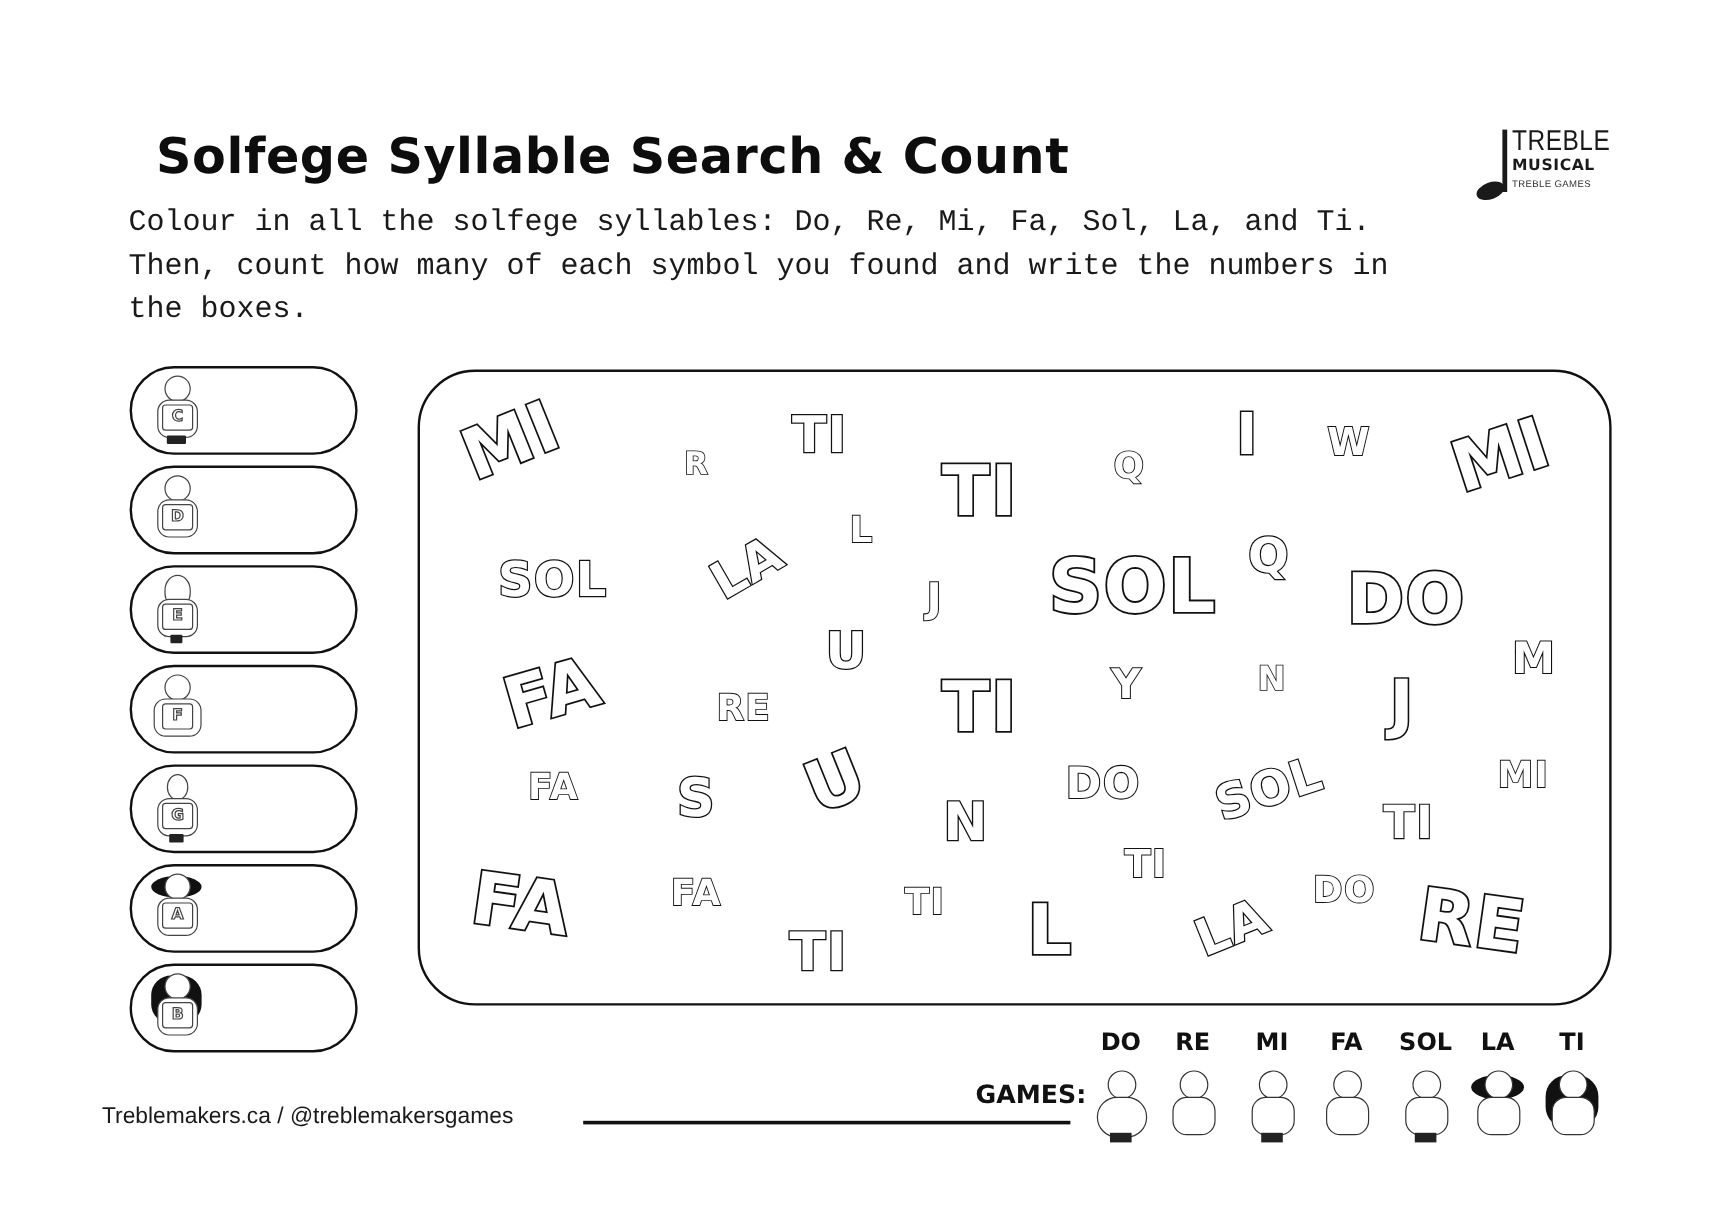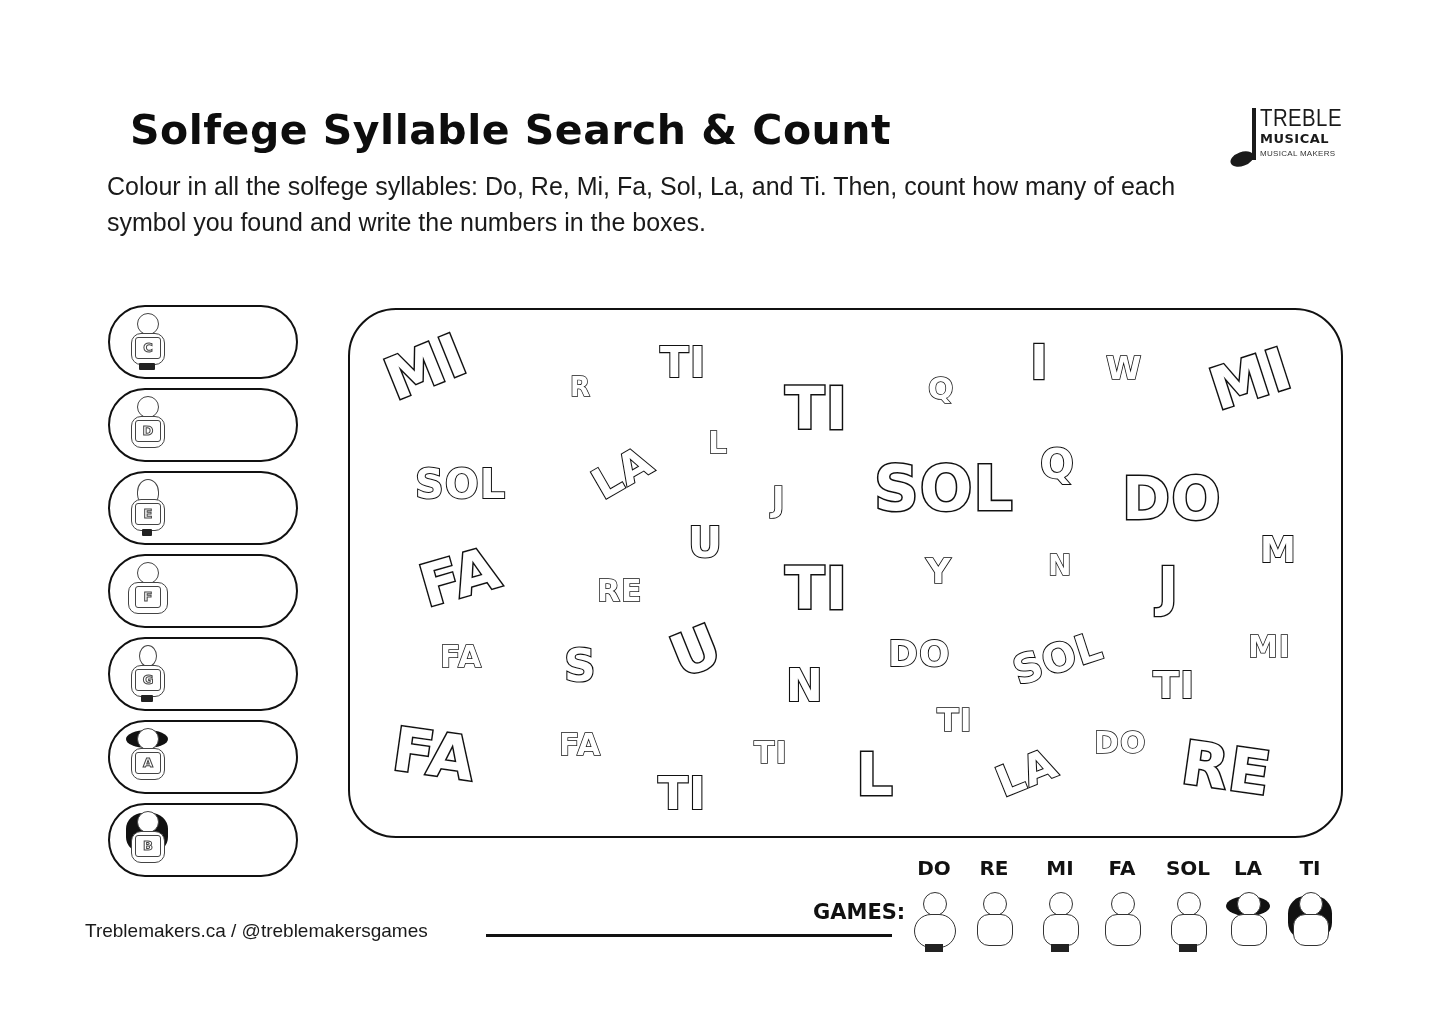--- a/index.html
+++ b/index.html
@@ -1,18 +1,18 @@
 <!DOCTYPE html>
 <html><head>
 <meta charset="utf-8">
 <style>
   html, body { margin: 0; padding: 0; background: #ffffff; }
   body { width: 1445px; height: 1022px; position: relative; overflow: hidden; font-family: "DejaVu Sans", sans-serif; color: #111; }
   .title { position: absolute; left: 130px; top: 106px; font-family: "DejaVu Sans", sans-serif; font-weight: 900; font-size: 41px; letter-spacing: 0.5px; color: #0d0d0d; white-space: nowrap; }
-  .instructions { position: absolute; left: 107px; top: 168px; width: 1080px; font-family: Liberation Sans, sans-serif; font-size: 25px; line-height: 36px; color: #1a1a1a; }
+  .instructions { position: absolute; left: 107px; top: 168px; width: 1080px; font-family: Liberation Mono, monospace; font-size: 25px; line-height: 36px; color: #1a1a1a; }
   .logo { position: absolute; left: 1228px; top: 104px; width: 120px; height: 66px; }
   .logo .note-stem { position: absolute; left: 24px; top: 4px; width: 4px; height: 52px; background: #1a1a1a; }
   .logo .note-head { position: absolute; left: 2px; top: 48px; width: 24px; height: 14px; background: #1a1a1a; border-radius: 50%; transform: rotate(-20deg); }
   .logo .l1 { position: absolute; left: 32px; top: 2px; font-family: "Liberation Sans", sans-serif; font-size: 24px; font-weight: 400; letter-spacing: 0.5px; color: #1a1a1a; line-height: 24px; transform: scaleX(0.85); transform-origin: left; }
   .logo .l2 { position: absolute; left: 32px; top: 28px; font-family: "DejaVu Sans", sans-serif; font-size: 13px; font-weight: 900; color: #1a1a1a; line-height: 14px; letter-spacing: 0.5px; }
   .logo .l3 { position: absolute; left: 32px; top: 45px; font-family: "Liberation Sans", sans-serif; font-size: 8px; color: #333; letter-spacing: 0.3px; white-space: nowrap; }
 
   .answer-col { position: absolute; left: 108px; top: 305px; width: 190px; }
   .answer-pill { position: absolute; left: 0; width: 186px; height: 70px; border: 2.5px solid #111; border-radius: 37px; background: #fff; }
   .char { position: absolute; left: 12px; top: 4px; width: 50px; height: 62px; }
@@ -39,21 +39,21 @@
 <body>
 
 <div class="title">Solfege Syllable Search &amp; Count</div>
 <div class="instructions">Colour in all the solfege syllables: Do, Re, Mi, Fa, Sol, La, and Ti. Then, count how many of each symbol you found and write the numbers in the boxes.</div>
 
 <div class="logo">
   <div class="note-stem"></div>
   <div class="note-head"></div>
   <div class="l1">TREBLE</div>
   <div class="l2">MUSICAL</div>
-  <div class="l3">MUSICAL MAKERS</div>
+  <div class="l3">TREBLE GAMES</div>
 </div>
 
 <div class="answer-col">
   <div class="answer-pill" style="top:0px">
     <div class="char">
         <div class="head"></div>
         <div class="body"></div>
         <div class="sign">C</div>
         <div class="feet"></div>
       </div>

